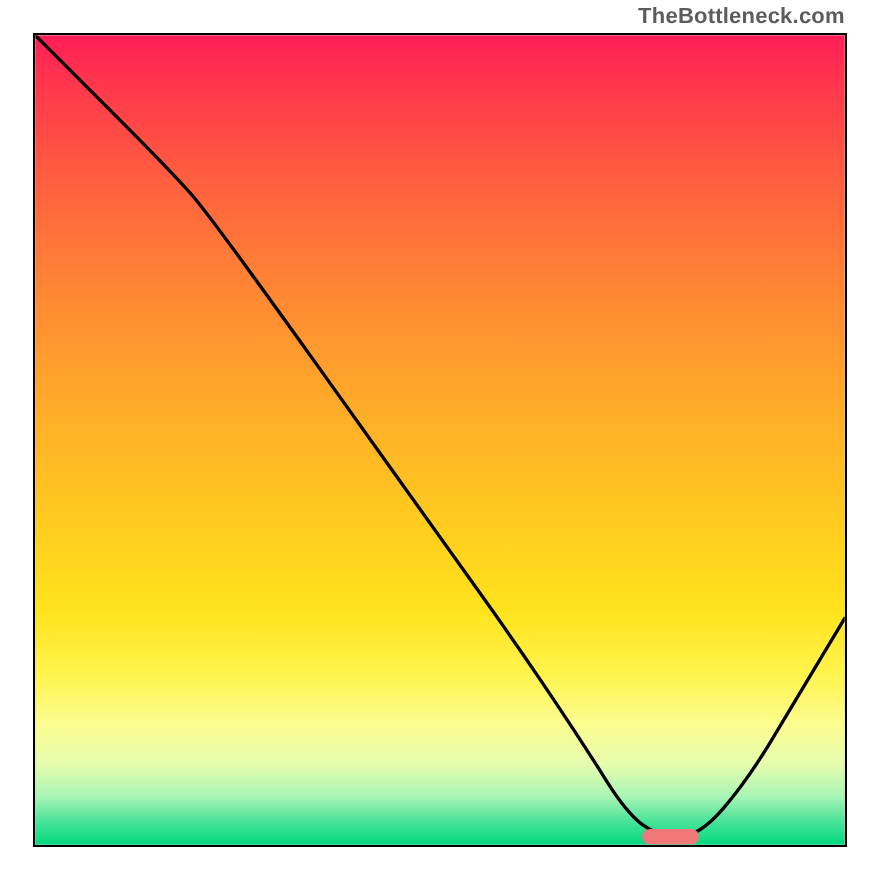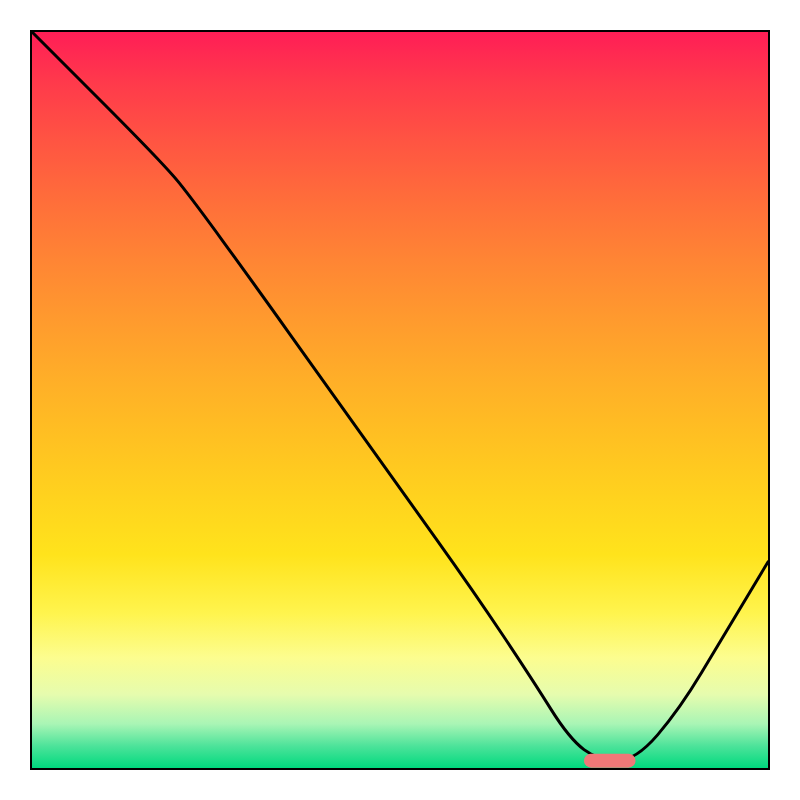--- a/index.html
+++ b/index.html
@@ -71,20 +71,21 @@
   }
   .optimal-marker {
     fill: #f07878;
     stroke: none;
   }
 </style>
 </head>
 <body>
 
 <div class="chart-container">
+  <div class="watermark">TheBottleneck.com</div>
   <div class="plot-area">
     <div class="gradient-fill"></div>
     <svg class="curve-svg" id="curve-svg" viewBox="0 0 736 736" preserveAspectRatio="none">
 
     <path d="M 0 0 Q 0 0 66.24 66.24000000000001 Q 132.48 132.48000000000002 147.2 150.88 Q 161.92 169.27999999999997 191.35999999999999 209.75999999999996 Q 220.79999999999998 250.23999999999995 257.6 301.76 Q 294.40000000000003 353.28 331.20000000000005 404.79999999999995 Q 368 456.32 404.79999999999995 507.84000000000003 Q 441.59999999999997 559.36 471.03999999999996 603.52 Q 500.48 647.6800000000001 518.88 677.12 Q 537.28 706.56 552 717.5999999999999 Q 566.72 728.64 585.12 728.64 Q 603.52 728.64 625.5999999999999 702.88 Q 647.68 677.12 669.76 640.3199999999999 Q 691.8399999999999 603.52 713.92 566.72 T 736 529.92" stroke="#000000" stroke-width="3" fill="none" stroke-linecap="round" stroke-linejoin="round"></path>
         <rect x="552" y="721.64" width="51.51999999999998" height="14" rx="7" ry="7" fill="#f07878" class="optimal-marker"></rect>
       </svg>
   </div>
 </div>
 

